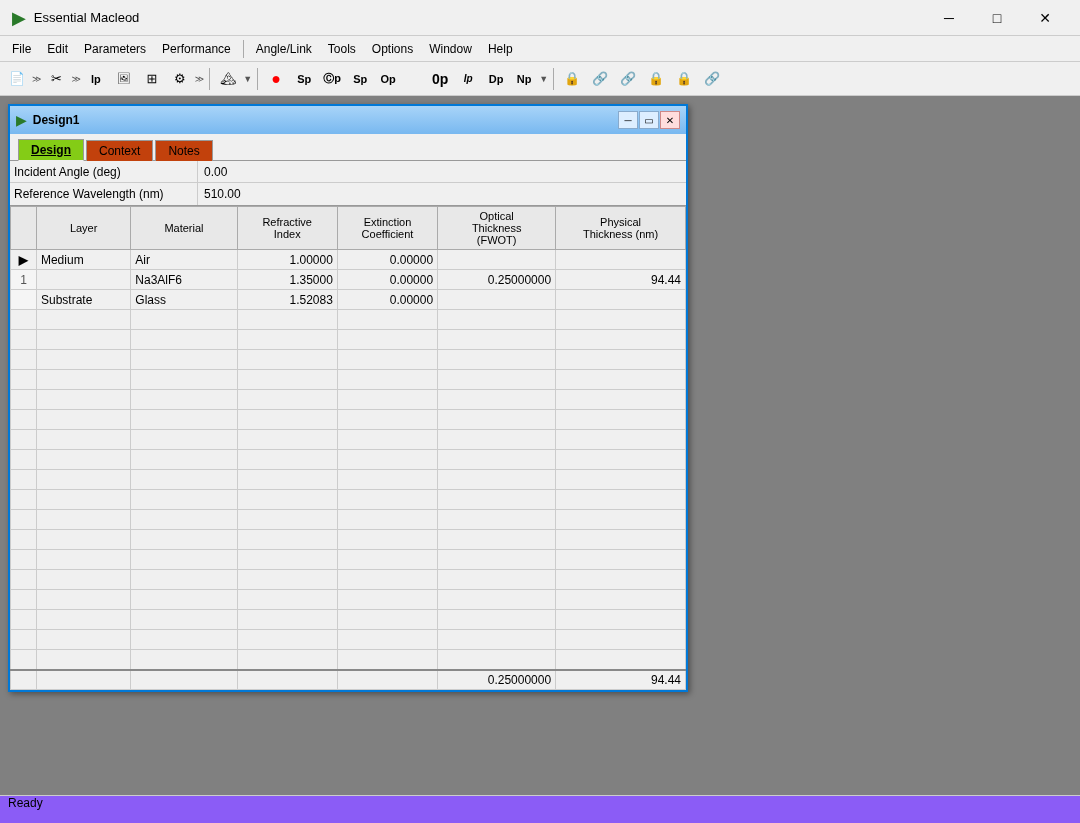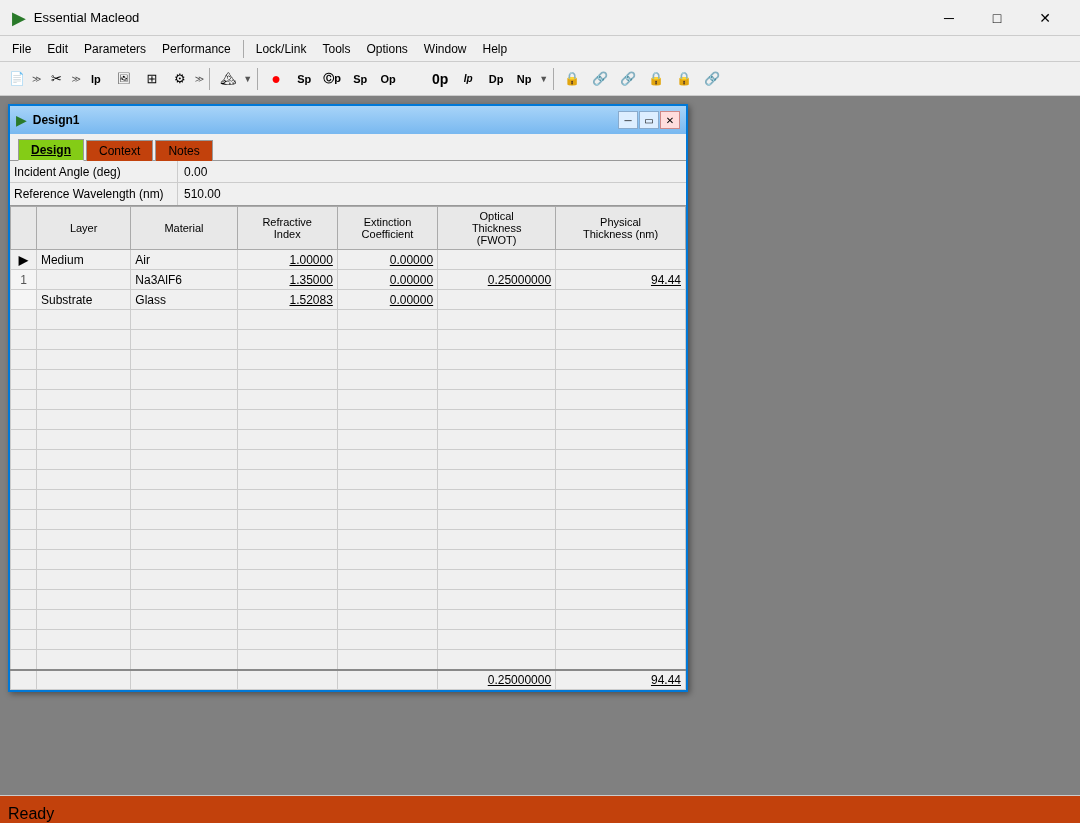--- a/index.html
+++ b/index.html
@@ -192,21 +192,21 @@
       padding: 4px 8px;
       border-bottom: 1px solid #ccc;
     }
     .form-row {
       display: flex;
       align-items: center;
       height: 22px;
       border-bottom: 1px solid #ccc;
     }
     .form-label {
-      width: 168px;
+      width: 188px;
       padding: 0 4px;
       font-size: 12px;
       border-right: 1px solid #ccc;
       height: 100%;
       display: flex;
       align-items: center;
     }
     .form-value {
       padding: 0 6px;
       font-size: 12px;
@@ -234,41 +234,41 @@
       font-weight: normal;
       font-size: 11px;
       vertical-align: middle;
     }
     td {
       border: 1px solid #ccc;
       padding: 2px 4px;
       height: 20px;
       font-size: 12px;
     }
-    td.num { text-align: right; text-decoration: underline; }
+    td.num { text-align: right; }
     .row-arrow { color: black; text-align: center; font-weight: bold; }
     .total-row td {
       border-top: 2px solid #888;
       font-weight: normal;
     }
     .row-index { width: 22px; background: #f5f5f5; text-align: center; color: #555; }
 
     
     #status-bar {
       position: absolute;
       bottom: 0;
       left: 0;
       right: 0;
       height: 28px;
-      background: #c2410c;
+      background: #8b5cf6;
       border-top: 1px solid #ccc;
       display: flex;
-      align-items: flex-end;
+      align-items: flex-start;
       padding: 0 8px;
-      font-size: 16px;
+      font-size: 12px;
     }
   </style>
 </head>
 <body>
 
 <div id="title-bar">
   <span class="app-icon">▶</span>
   <span class="app-title">Essential Macleod</span>
   <div class="win-controls">
     <button class="win-btn">─</button>
@@ -276,21 +276,21 @@
     <button class="win-btn close">✕</button>
   </div>
 </div>
 
 <div id="menu-bar">
   <span class="menu-item">File</span>
   <span class="menu-item">Edit</span>
   <span class="menu-item">Parameters</span>
   <span class="menu-item">Performance</span>
   <div class="menu-separator"></div>
-  <span class="menu-item">Lock/Link</span>
+  <span class="menu-item">Angle/Link</span>
   <span class="menu-item">Tools</span>
   <span class="menu-item">Options</span>
   <span class="menu-item">Window</span>
   <span class="menu-item">Help</span>
 </div>
 
 <div id="toolbar">
   <div class="tb-btn">📄</div>
   <div class="tb-dropdown">≫</div>
   <div class="tb-btn">✂</div>

